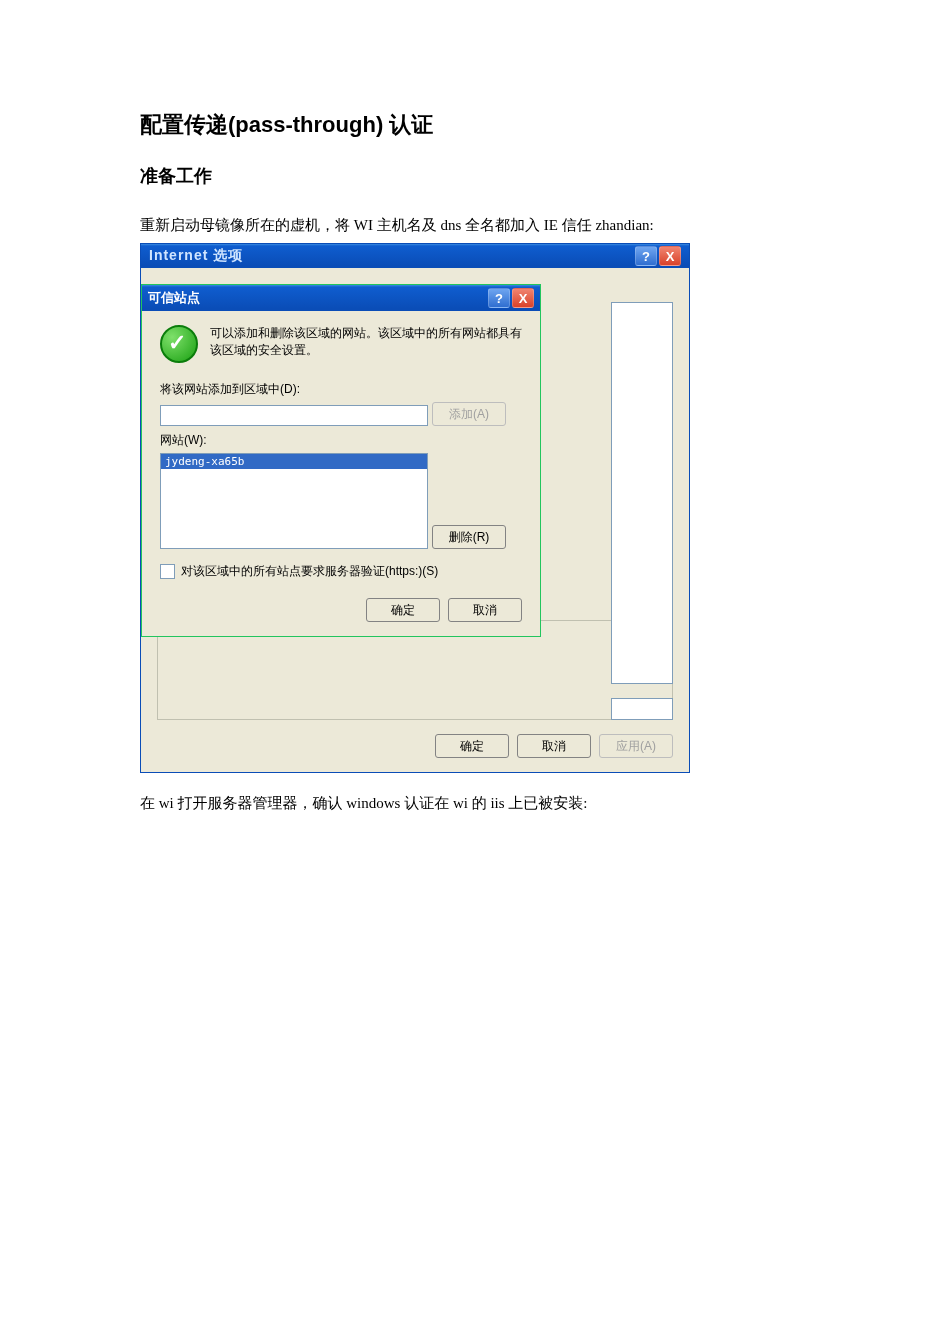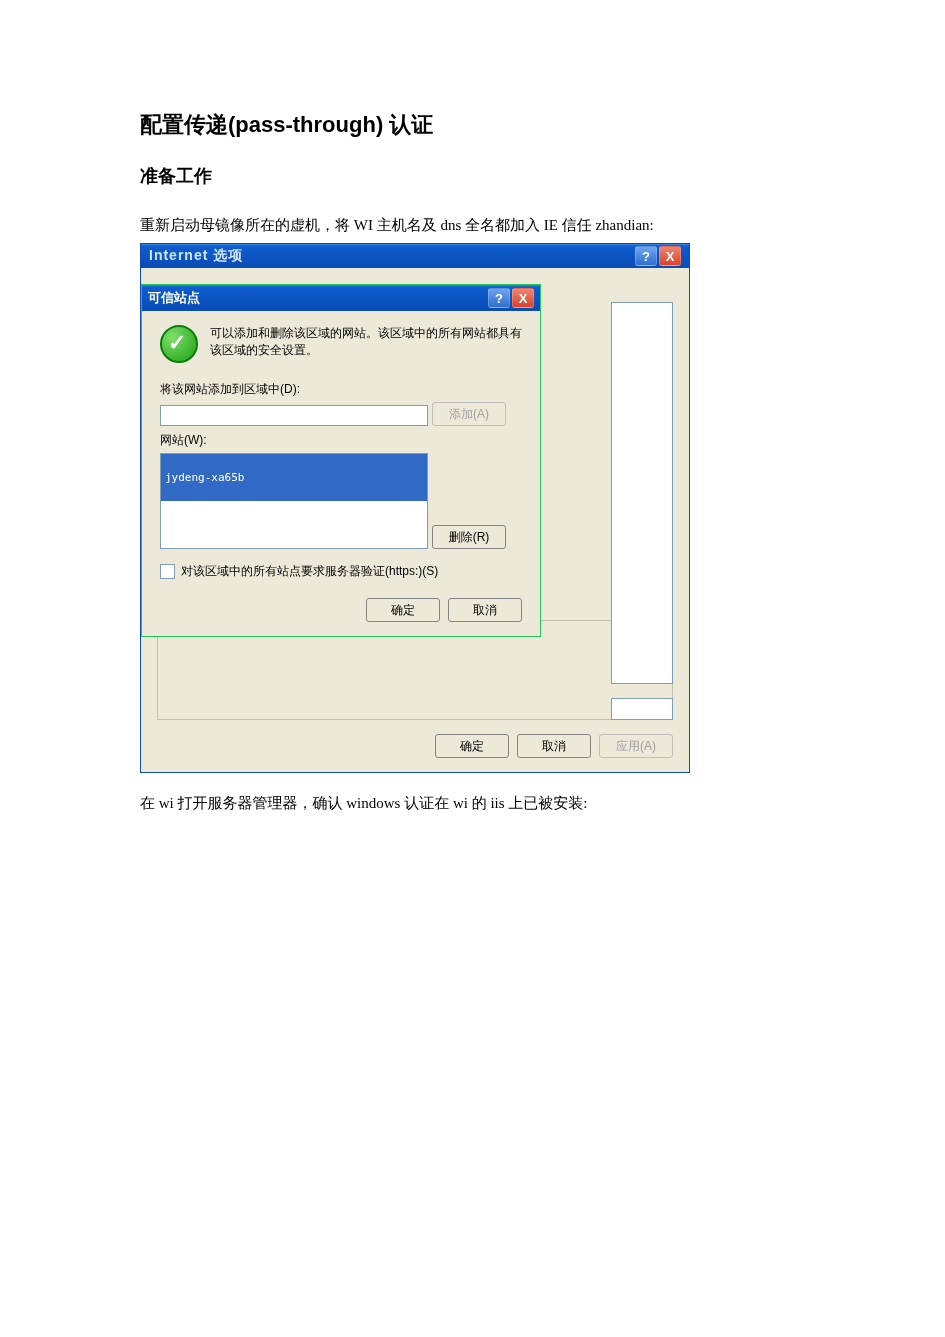--- a/index.html
+++ b/index.html
@@ -131,21 +131,21 @@
   }
   .btn.disabled { color:#a0a0a0; border-color:#bdbdbd; }
   .listbox {
     width: 268px; height: 96px;
     background:#fff; border:1px solid #7f9db9;
     box-sizing:border-box;
     overflow:hidden;
   }
   .list-item {
     background:#316ac5; color:#fff;
-    padding: 17px 4px;
+    padding: 1px 4px;
     font-family: "Tahoma", monospace;
     font-size: 11px;
   }
   .row { display:flex; align-items:flex-end; gap:4px; }
   .row .btn-col { padding-top:0; }
   .checkbox-row { margin-top:14px; display:flex; align-items:center; gap:6px; font-size:12px; }
   .checkbox {
     width:13px; height:13px; border:1px solid #7f9db9; background:#fff;
   }
   .dialog-buttons { margin-top:18px; display:flex; justify-content:flex-end; gap:8px; }

